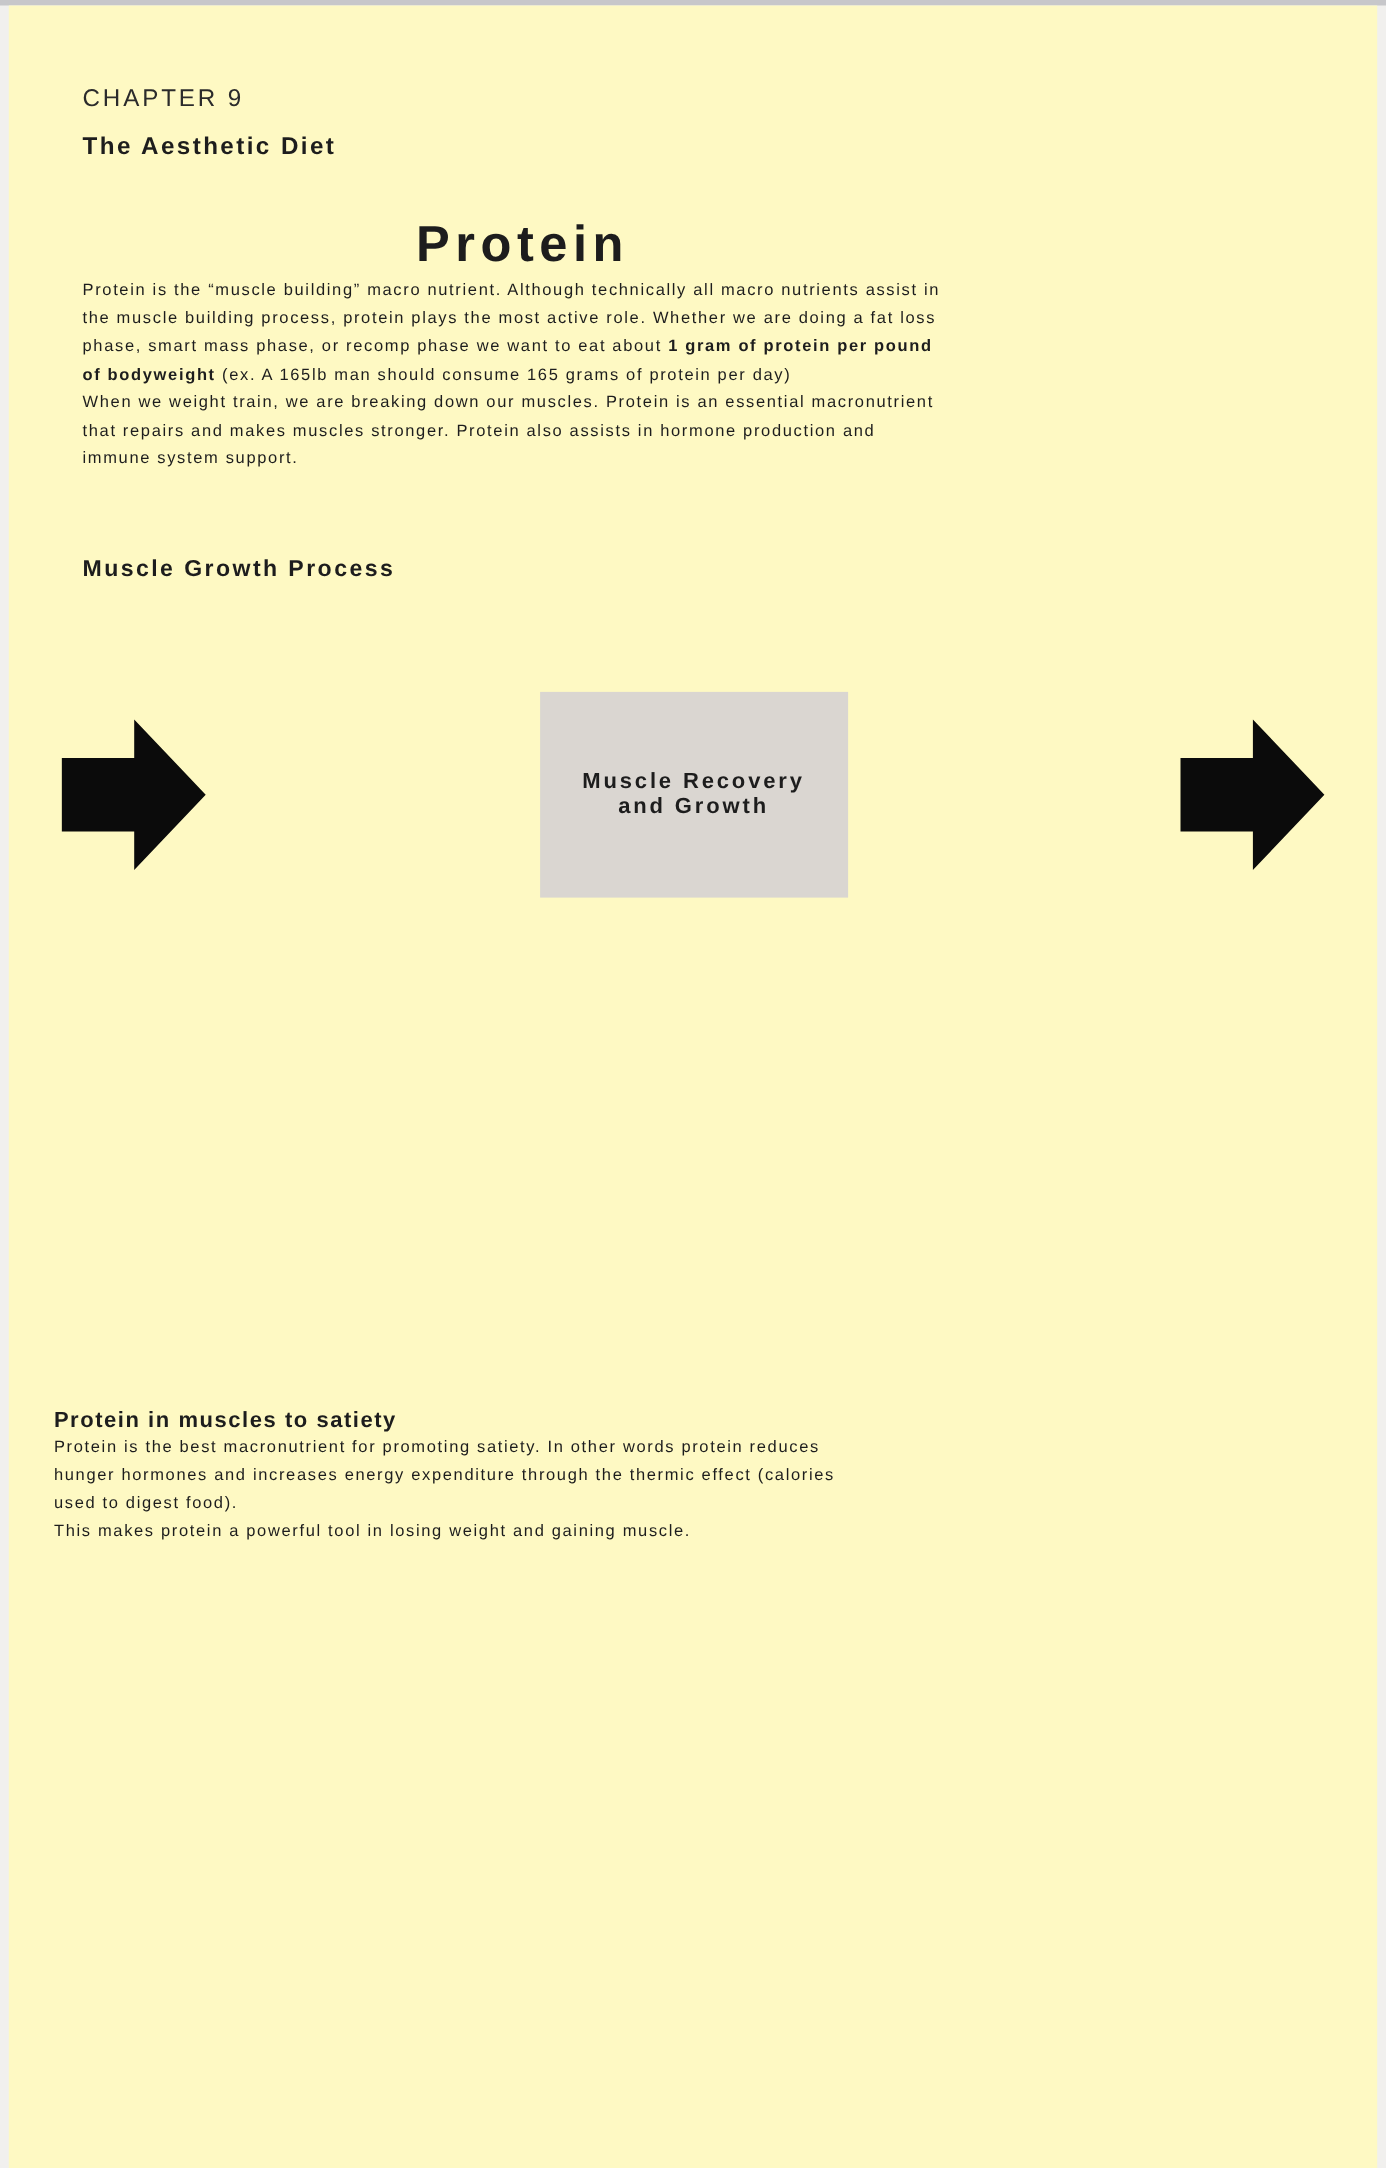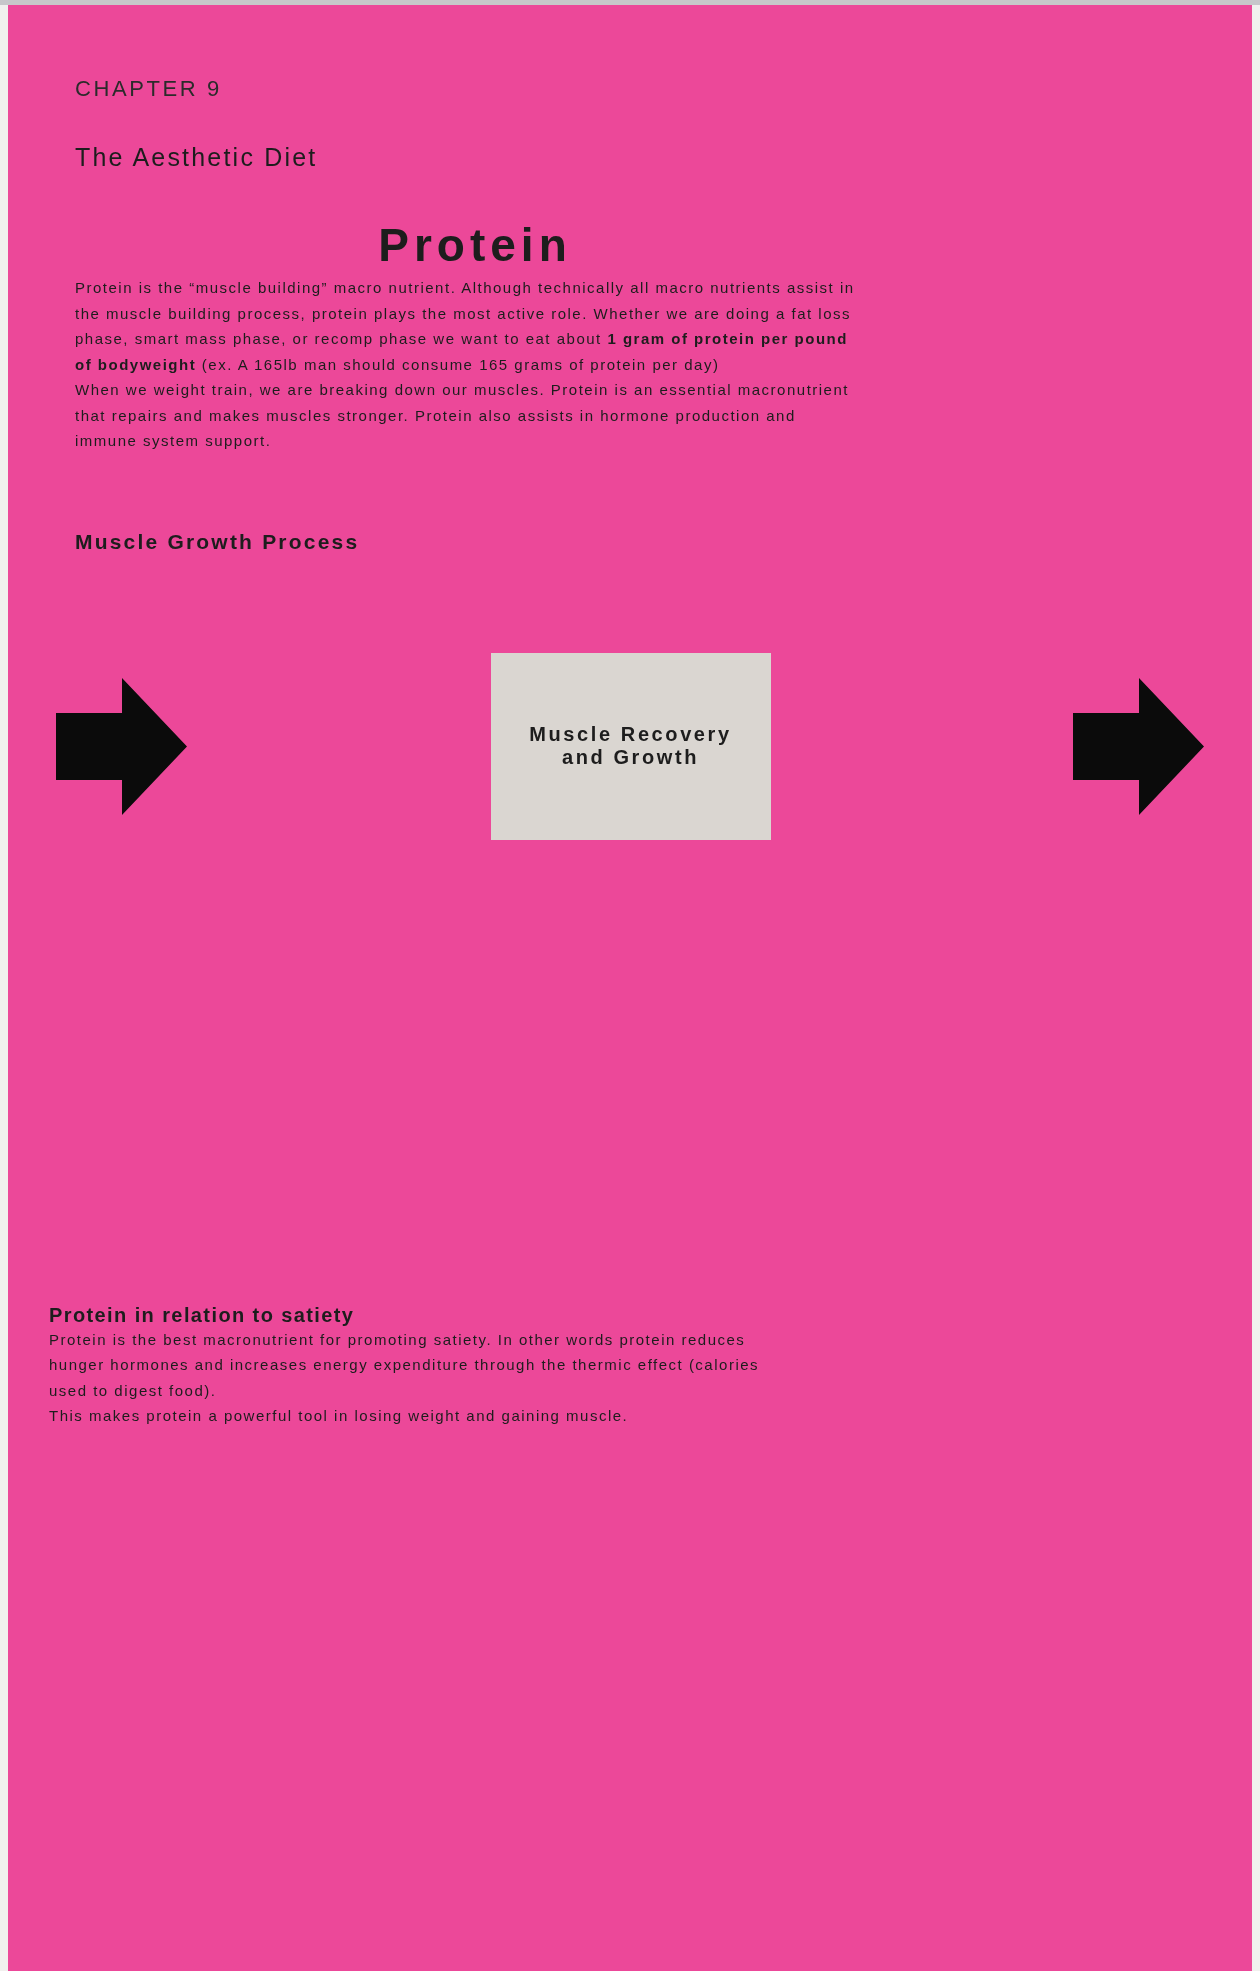--- a/index.html
+++ b/index.html
@@ -14,40 +14,40 @@
     color: var(--text, #1d1d1d);
     position: relative;
     overflow: hidden;
   }
   .top-strip {
     height: 5px;
     width: 100%;
     background: #c7c7ca;
   }
   .page {
-    background: #ec4899;
+    background: #fef9c3;
     margin: 0 8px;
     min-height: 1966px;
     overflow: hidden;
   }
   .section-a {
     margin-left: 67px;
     width: 800px;
   }
   .chapter {
     margin-top: 71px;
     font-size: 22px;
     letter-spacing: 2.6px;
     color: #2b2b2b;
     line-height: 26px;
   }
   .book-title {
-    margin-top: 43px;
-    font-size: 25px;
-    font-weight: normal;
+    margin-top: 19px;
+    font-size: 22px;
+    font-weight: bold;
     letter-spacing: 2.2px;
     line-height: 24px;
   }
   .page-title {
     margin: 46px 0 0 0;
     text-align: center;
     font-size: 46px;
     font-weight: bold;
     letter-spacing: 5px;
     line-height: 60px;
@@ -141,18 +141,18 @@
     <div class="step-box step-2">Muscle Recovery
 and Growth</div>
     <div class="arrow">
       <svg viewBox="0 0 132 139" xmlns="http://www.w3.org/2000/svg">
           <path d="M0,36 H66 V1 L131,69.5 L66,138 V103 H0 Z"></path>
         </svg>
     </div>
   </div>
 
   <div class="section-b">
-    <h2 class="h-satiety">Protein in relation to satiety</h2>
+    <h2 class="h-satiety">Protein in muscles to satiety</h2>
     <p class="body p3">Protein is the best macronutrient for promoting satiety. In other words protein reduces hunger hormones and increases energy expenditure through the thermic effect (calories used to digest food).</p>
     <p class="body p4">This makes protein a powerful tool in losing weight and gaining muscle.</p>
   </div>
 
 </div>
 
 </body></html>

